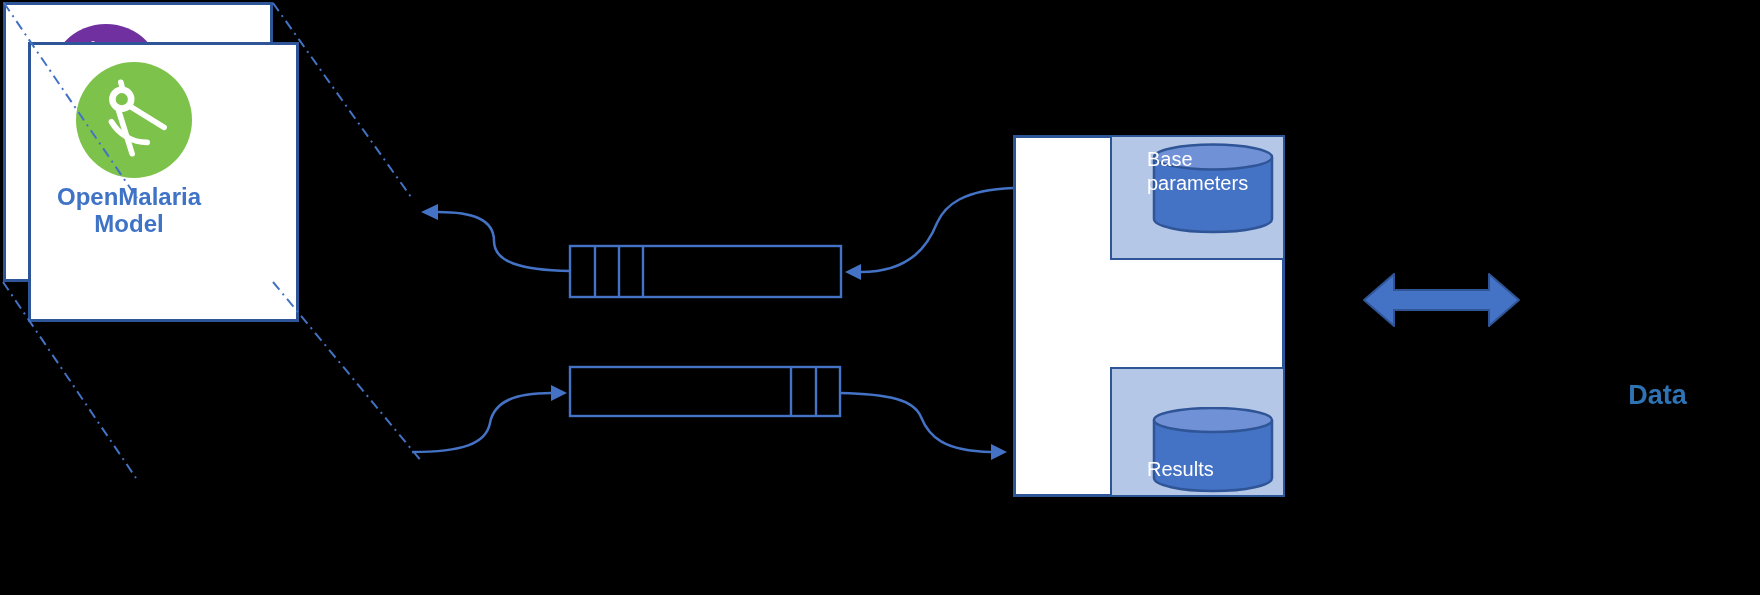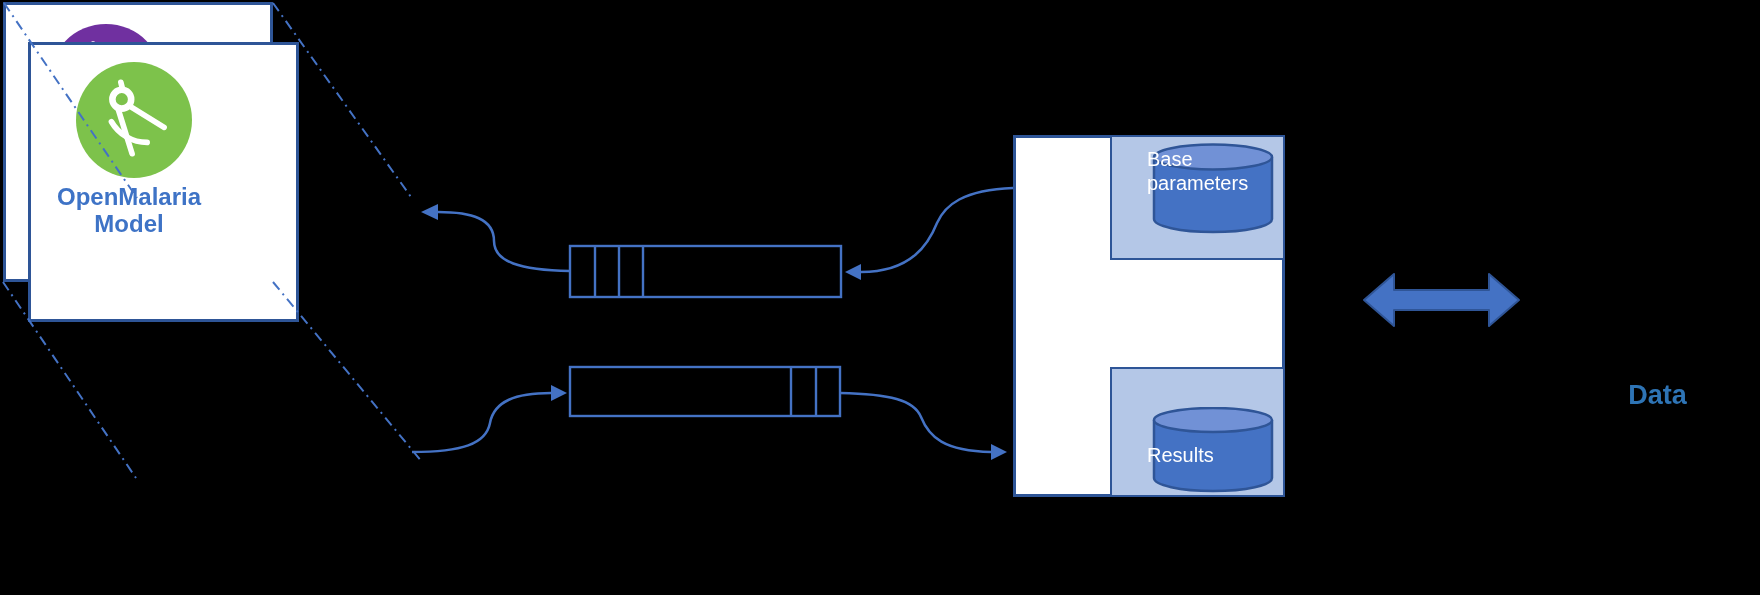--- a/index.html
+++ b/index.html
@@ -91,21 +91,21 @@
   </svg>
   <div class="cyl-label" style="left:1147px;top:147px;width:132px;">Base parameters</div>
   <div class="store-label" style="left:1116px;top:232px;">Data store 1</div>
 
   <div class="store-panel" id="store-panel-2"></div>
   <div class="store-label" style="left:1116px;top:371px;">Data store 2</div>
   <svg class="cyl-svg" style="left:1151px;top:407px;" width="124" height="86" viewBox="0 0 124 86">
     <path d="M3,13 v58 a59,13 0 0 0 118,0 v-58" fill="#4472C4" stroke="#2F5597" stroke-width="2.5"></path>
     <ellipse cx="62" cy="13" rx="59" ry="12" fill="#7191D6" stroke="#2F5597" stroke-width="2.5"></ellipse>
   </svg>
-  <div class="cyl-label" style="left:1147px;top:443px;width:132px;">Results</div>
+  <div class="cyl-label" style="left:1147px;top:457px;width:132px;">Results</div>
 
   <svg class="layer" id="svg-lines">
 
     <g stroke="#4472C4" stroke-width="2.4" fill="none">
       <rect x="570" y="246" width="271" height="51"></rect>
       <line x1="595" y1="246" x2="595" y2="297"></line>
       <line x1="619" y1="246" x2="619" y2="297"></line>
       <line x1="643" y1="246" x2="643" y2="297"></line>
     </g>
 

